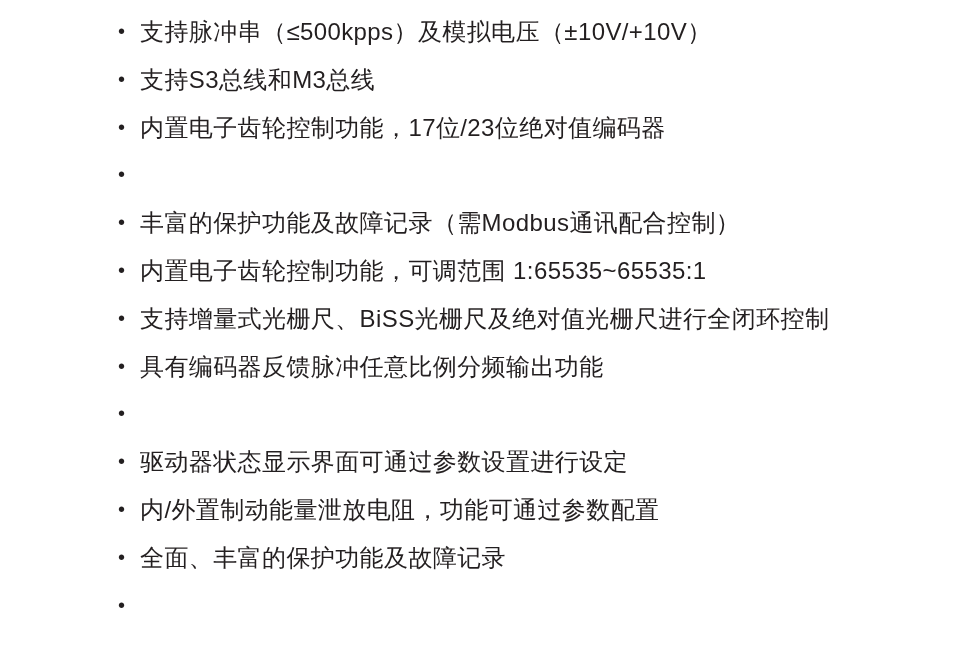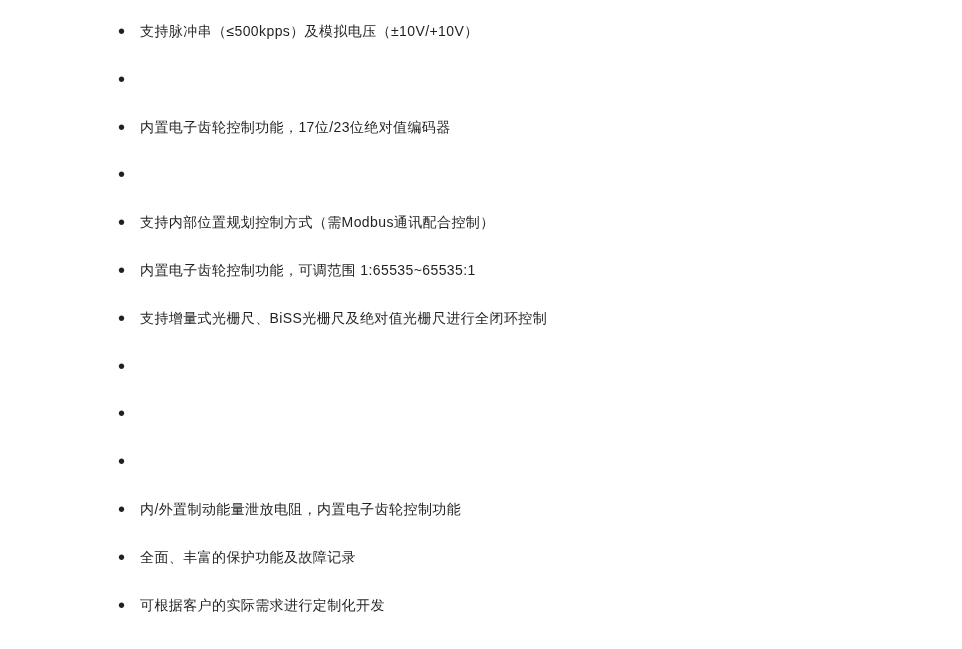--- a/index.html
+++ b/index.html
@@ -29,72 +29,74 @@
     flex: 0 0 auto;
     width: 22px;
     line-height: 47.8px;
     font-size: 20px;
     color: #231f20;
     text-align: left;
   }
   .feature-text {
     flex: 1 1 auto;
     line-height: 47.8px;
-    font-size: 14px;
+    font-size: 24px;
     letter-spacing: 0.4px;
     color: #231f20;
     white-space: nowrap;
   }
 </style>
 </head>
 <body>
 
 <main>
   <ul class="feature-list">
     <li class="feature-item">
       <span class="bullet">•</span>
       <span class="feature-text">支持脉冲串（≤500kpps）及模拟电压（±10V/+10V）</span>
     </li>
     <li class="feature-item">
       <span class="bullet">•</span>
+      <span class="feature-text">支持S3总线和M3总线</span>
     </li>
     <li class="feature-item">
       <span class="bullet">•</span>
       <span class="feature-text">内置电子齿轮控制功能，17位/23位绝对值编码器</span>
     </li>
     <li class="feature-item">
       <span class="bullet">•</span>
     </li>
     <li class="feature-item">
       <span class="bullet">•</span>
-      <span class="feature-text">支持内部位置规划控制方式（需Modbus通讯配合控制）</span>
+      <span class="feature-text">丰富的保护功能及故障记录（需Modbus通讯配合控制）</span>
     </li>
     <li class="feature-item">
       <span class="bullet">•</span>
       <span class="feature-text">内置电子齿轮控制功能，可调范围 1:65535~65535:1</span>
     </li>
     <li class="feature-item">
       <span class="bullet">•</span>
       <span class="feature-text">支持增量式光栅尺、BiSS光栅尺及绝对值光栅尺进行全闭环控制</span>
     </li>
     <li class="feature-item">
       <span class="bullet">•</span>
+      <span class="feature-text">具有编码器反馈脉冲任意比例分频输出功能</span>
     </li>
     <li class="feature-item">
       <span class="bullet">•</span>
     </li>
     <li class="feature-item">
       <span class="bullet">•</span>
+      <span class="feature-text">驱动器状态显示界面可通过参数设置进行设定</span>
     </li>
     <li class="feature-item">
       <span class="bullet">•</span>
-      <span class="feature-text">内/外置制动能量泄放电阻，内置电子齿轮控制功能</span>
+      <span class="feature-text">内/外置制动能量泄放电阻，功能可通过参数配置</span>
     </li>
     <li class="feature-item">
       <span class="bullet">•</span>
       <span class="feature-text">全面、丰富的保护功能及故障记录</span>
     </li>
     <li class="feature-item">
       <span class="bullet">•</span>
-      <span class="feature-text">可根据客户的实际需求进行定制化开发</span>
     </li>
   </ul>
 </main>
 
 </body></html>

